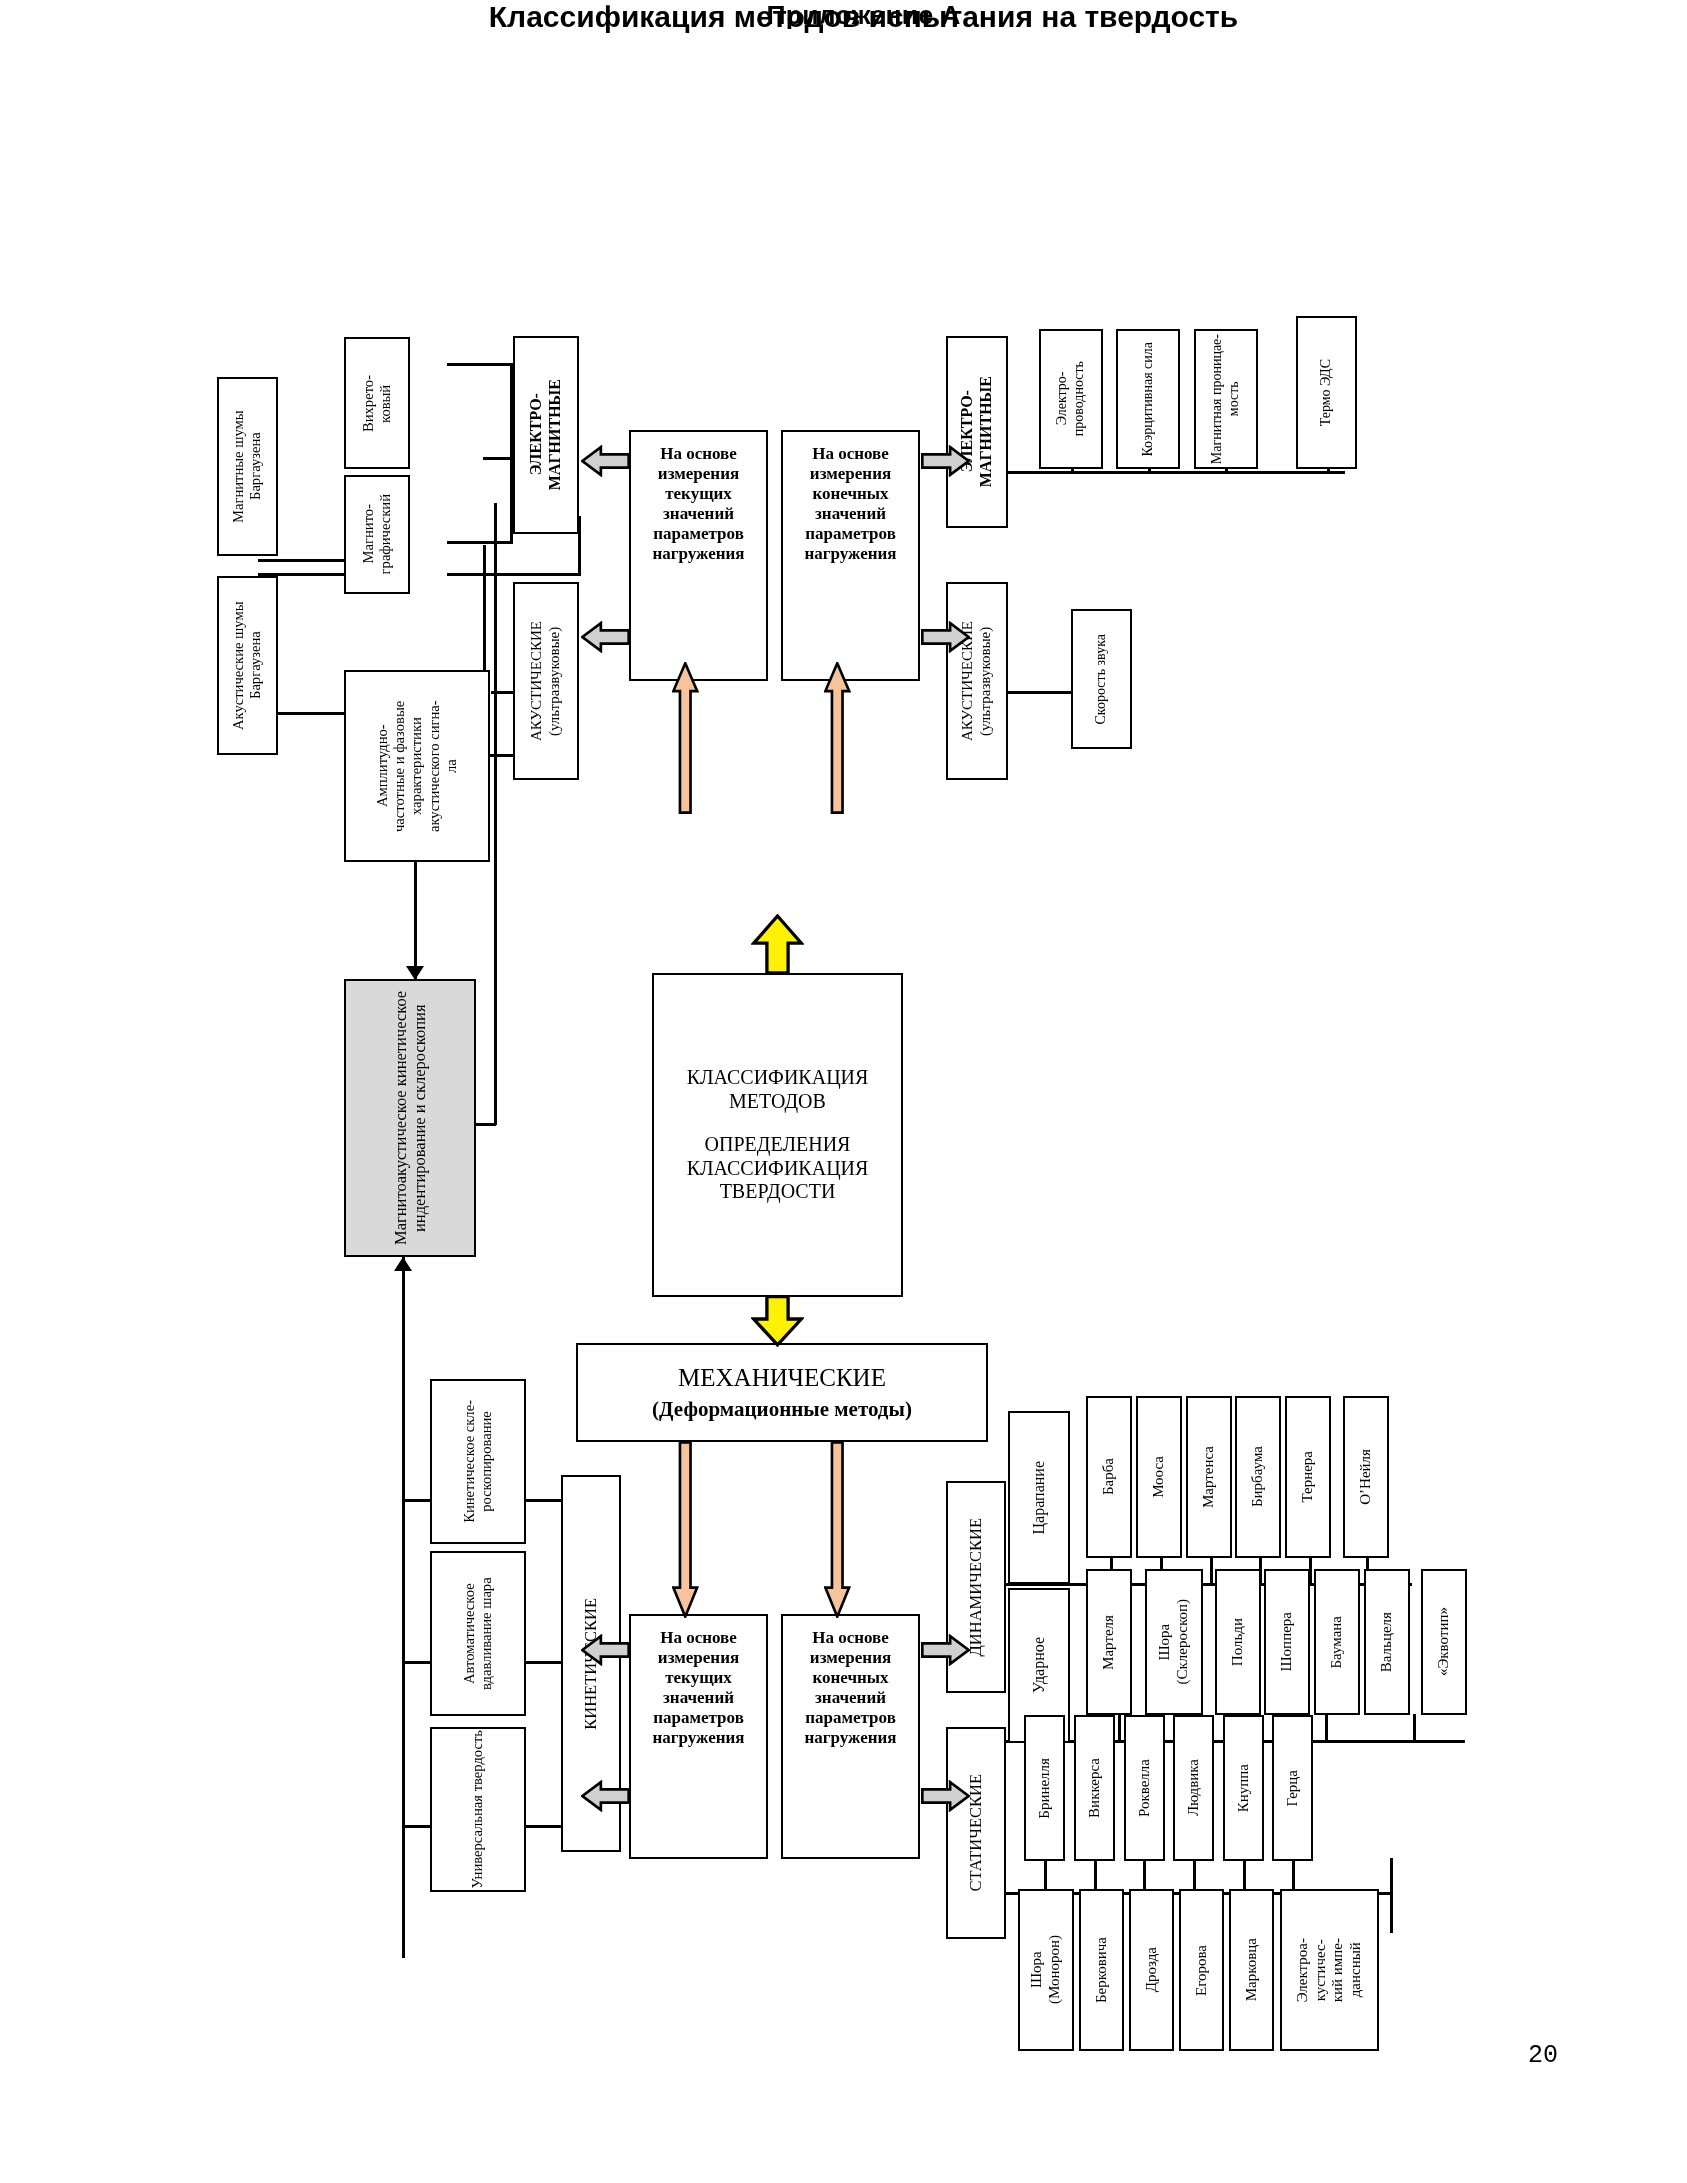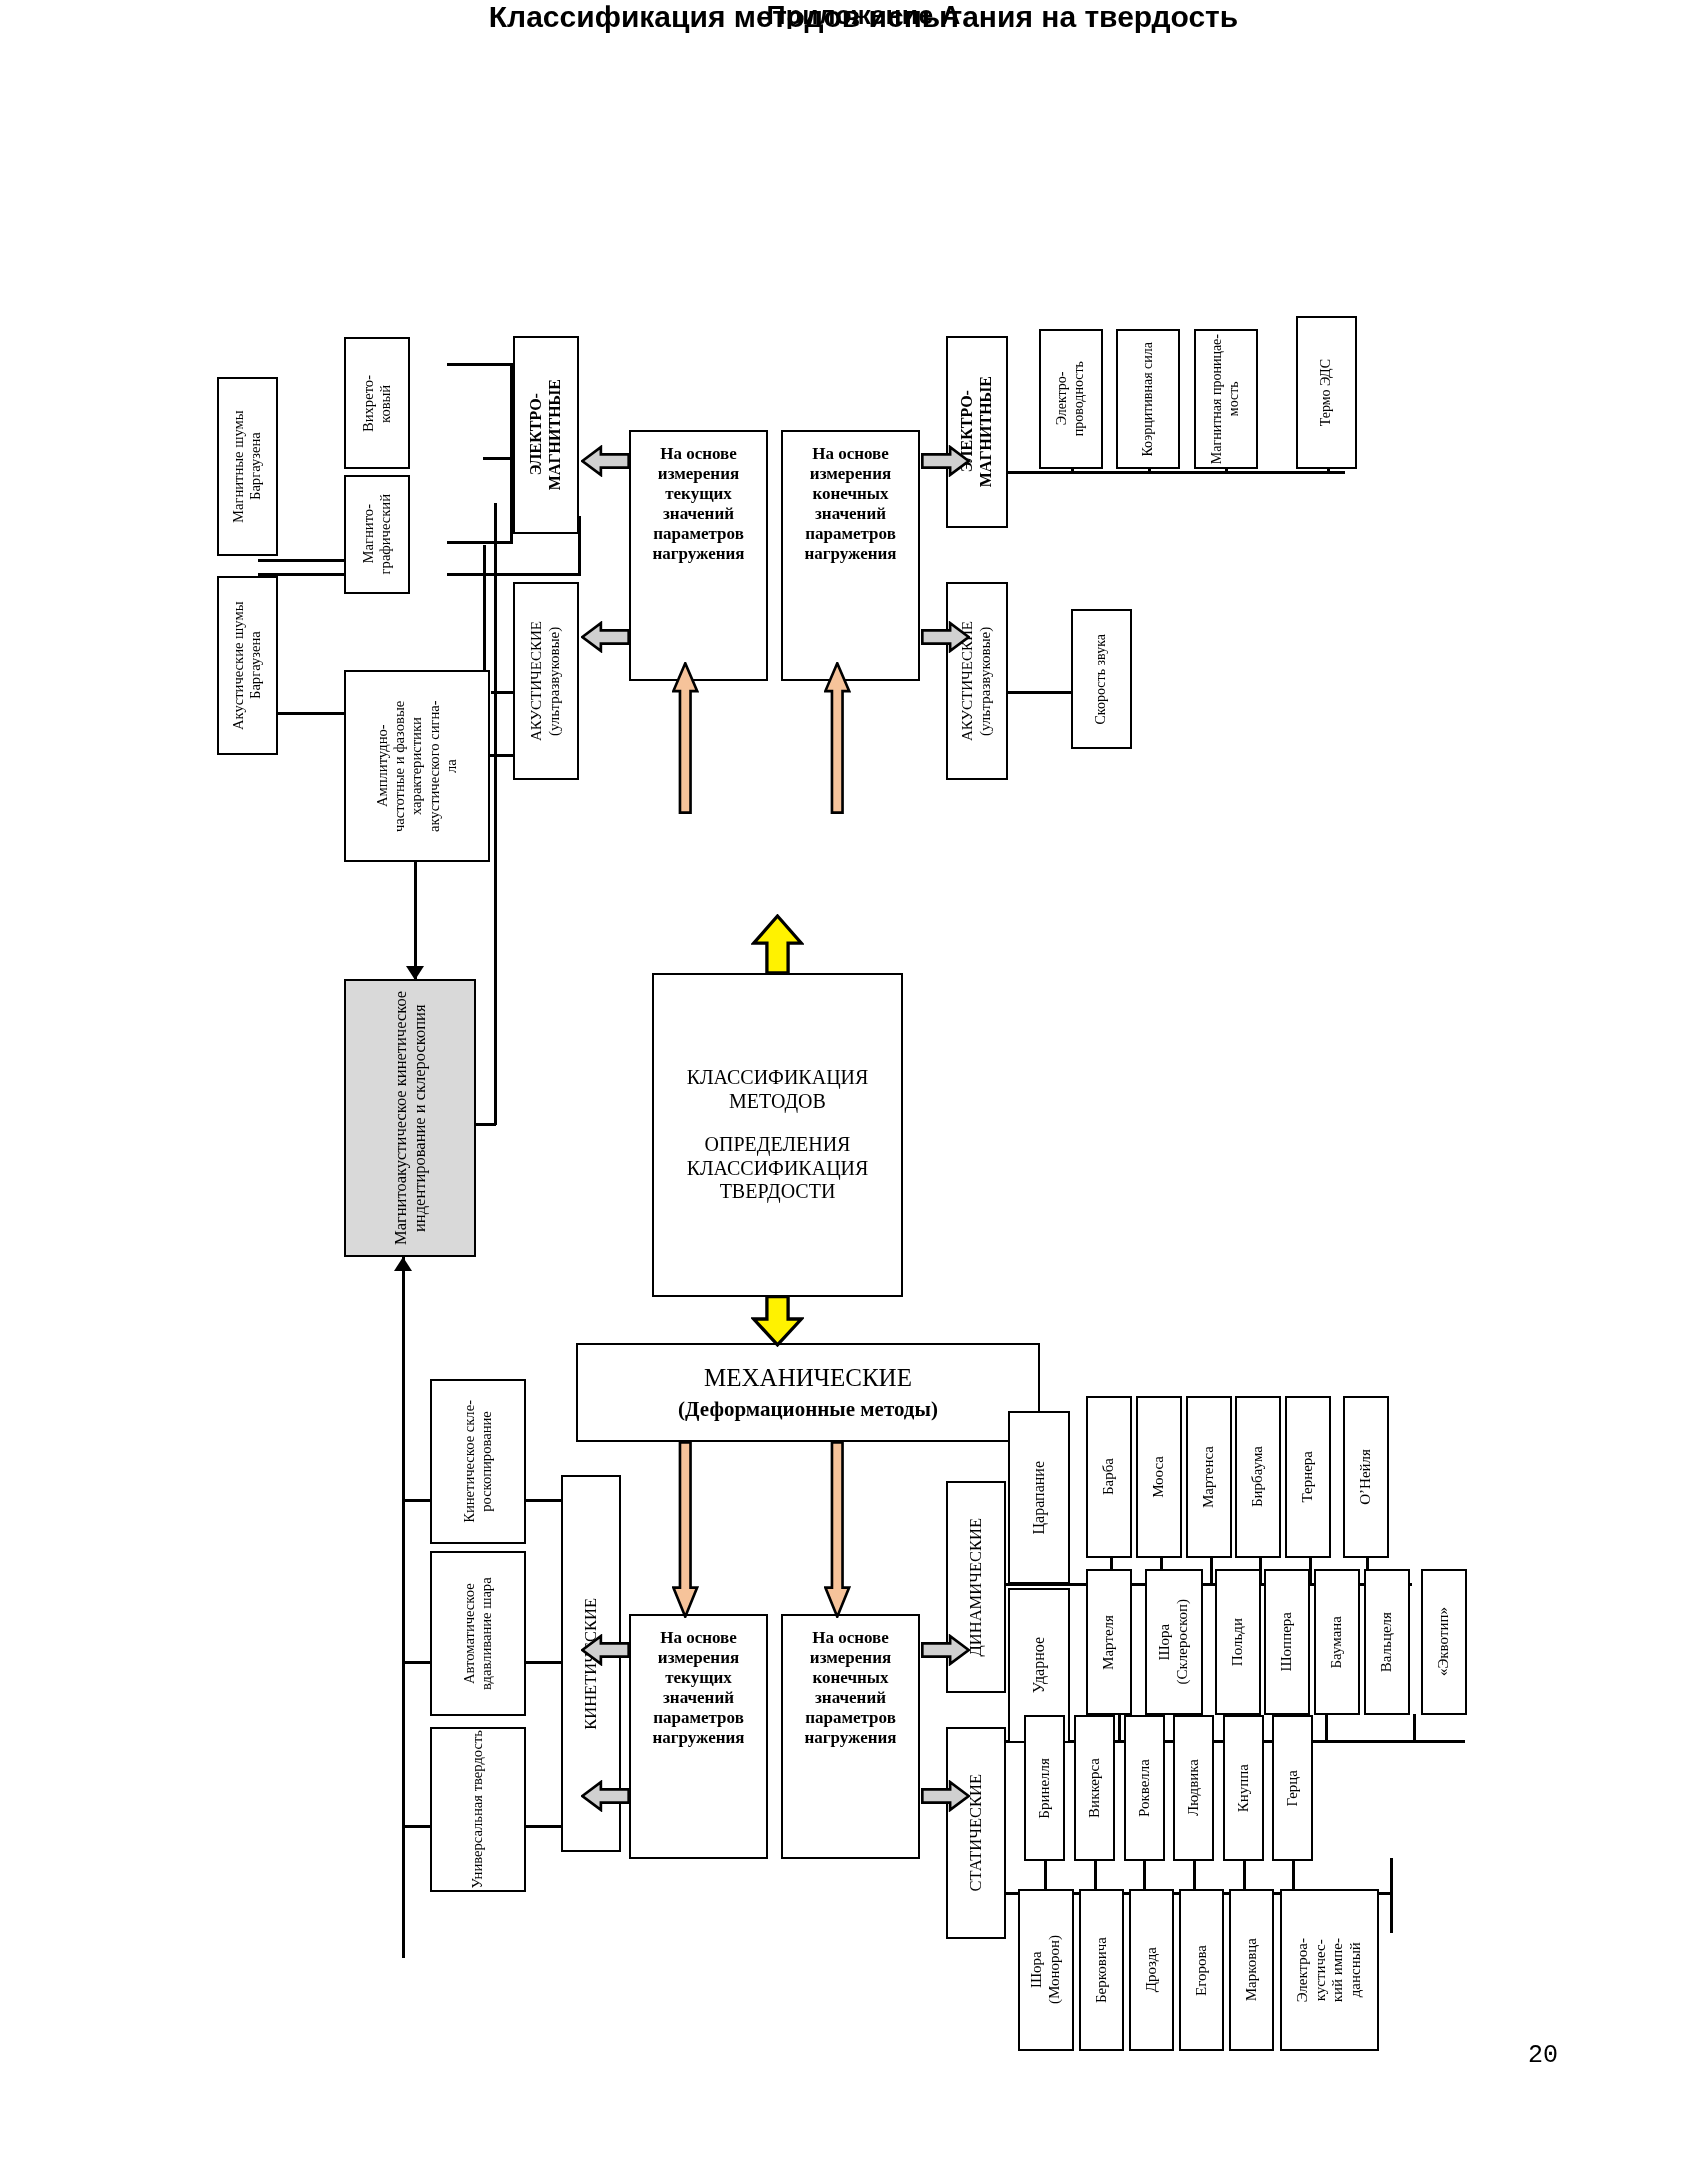--- a/index.html
+++ b/index.html
@@ -198,21 +198,21 @@
 
 
   <div class="bx" style="left:632px;top:973px;width:251px;height:324px;flex-direction:column;gap:0px">
     <span style="font-size:20px">КЛАССИФИКАЦИЯ</span>
     <span style="font-size:20px;margin-bottom:20px">МЕТОДОВ</span>
     <span style="font-size:20px">ОПРЕДЕЛЕНИЯ</span>
     <span style="font-size:20px">КЛАССИФИКАЦИЯ</span>
     <span style="font-size:20px">ТВЕРДОСТИ</span>
   </div>
 
-  <div class="bx" style="left:556px;top:1343px;width:464px;height:99px;flex-direction:column;gap:4px">
+  <div class="bx" style="left:556px;top:1343px;width:412px;height:99px;flex-direction:column;gap:4px">
     <span style="font-size:25px">МЕХАНИЧЕСКИЕ</span>
     <span style="font-size:21px;font-weight:bold">(Деформационные методы)</span>
   </div>
 
   <div class="bx gray" style="left:324px;top:979px;width:132px;height:278px;font-size:16.5px">
     <span class="vert">Магнитоакустическое кинетическое индентирование и склероскопия</span>
     </div>
 
   <div class="bx" style="left:410px;top:1379px;width:96px;height:165px;font-size:14.6px;white-space:pre-line">
     <span class="vert">Кинетическое скле-

